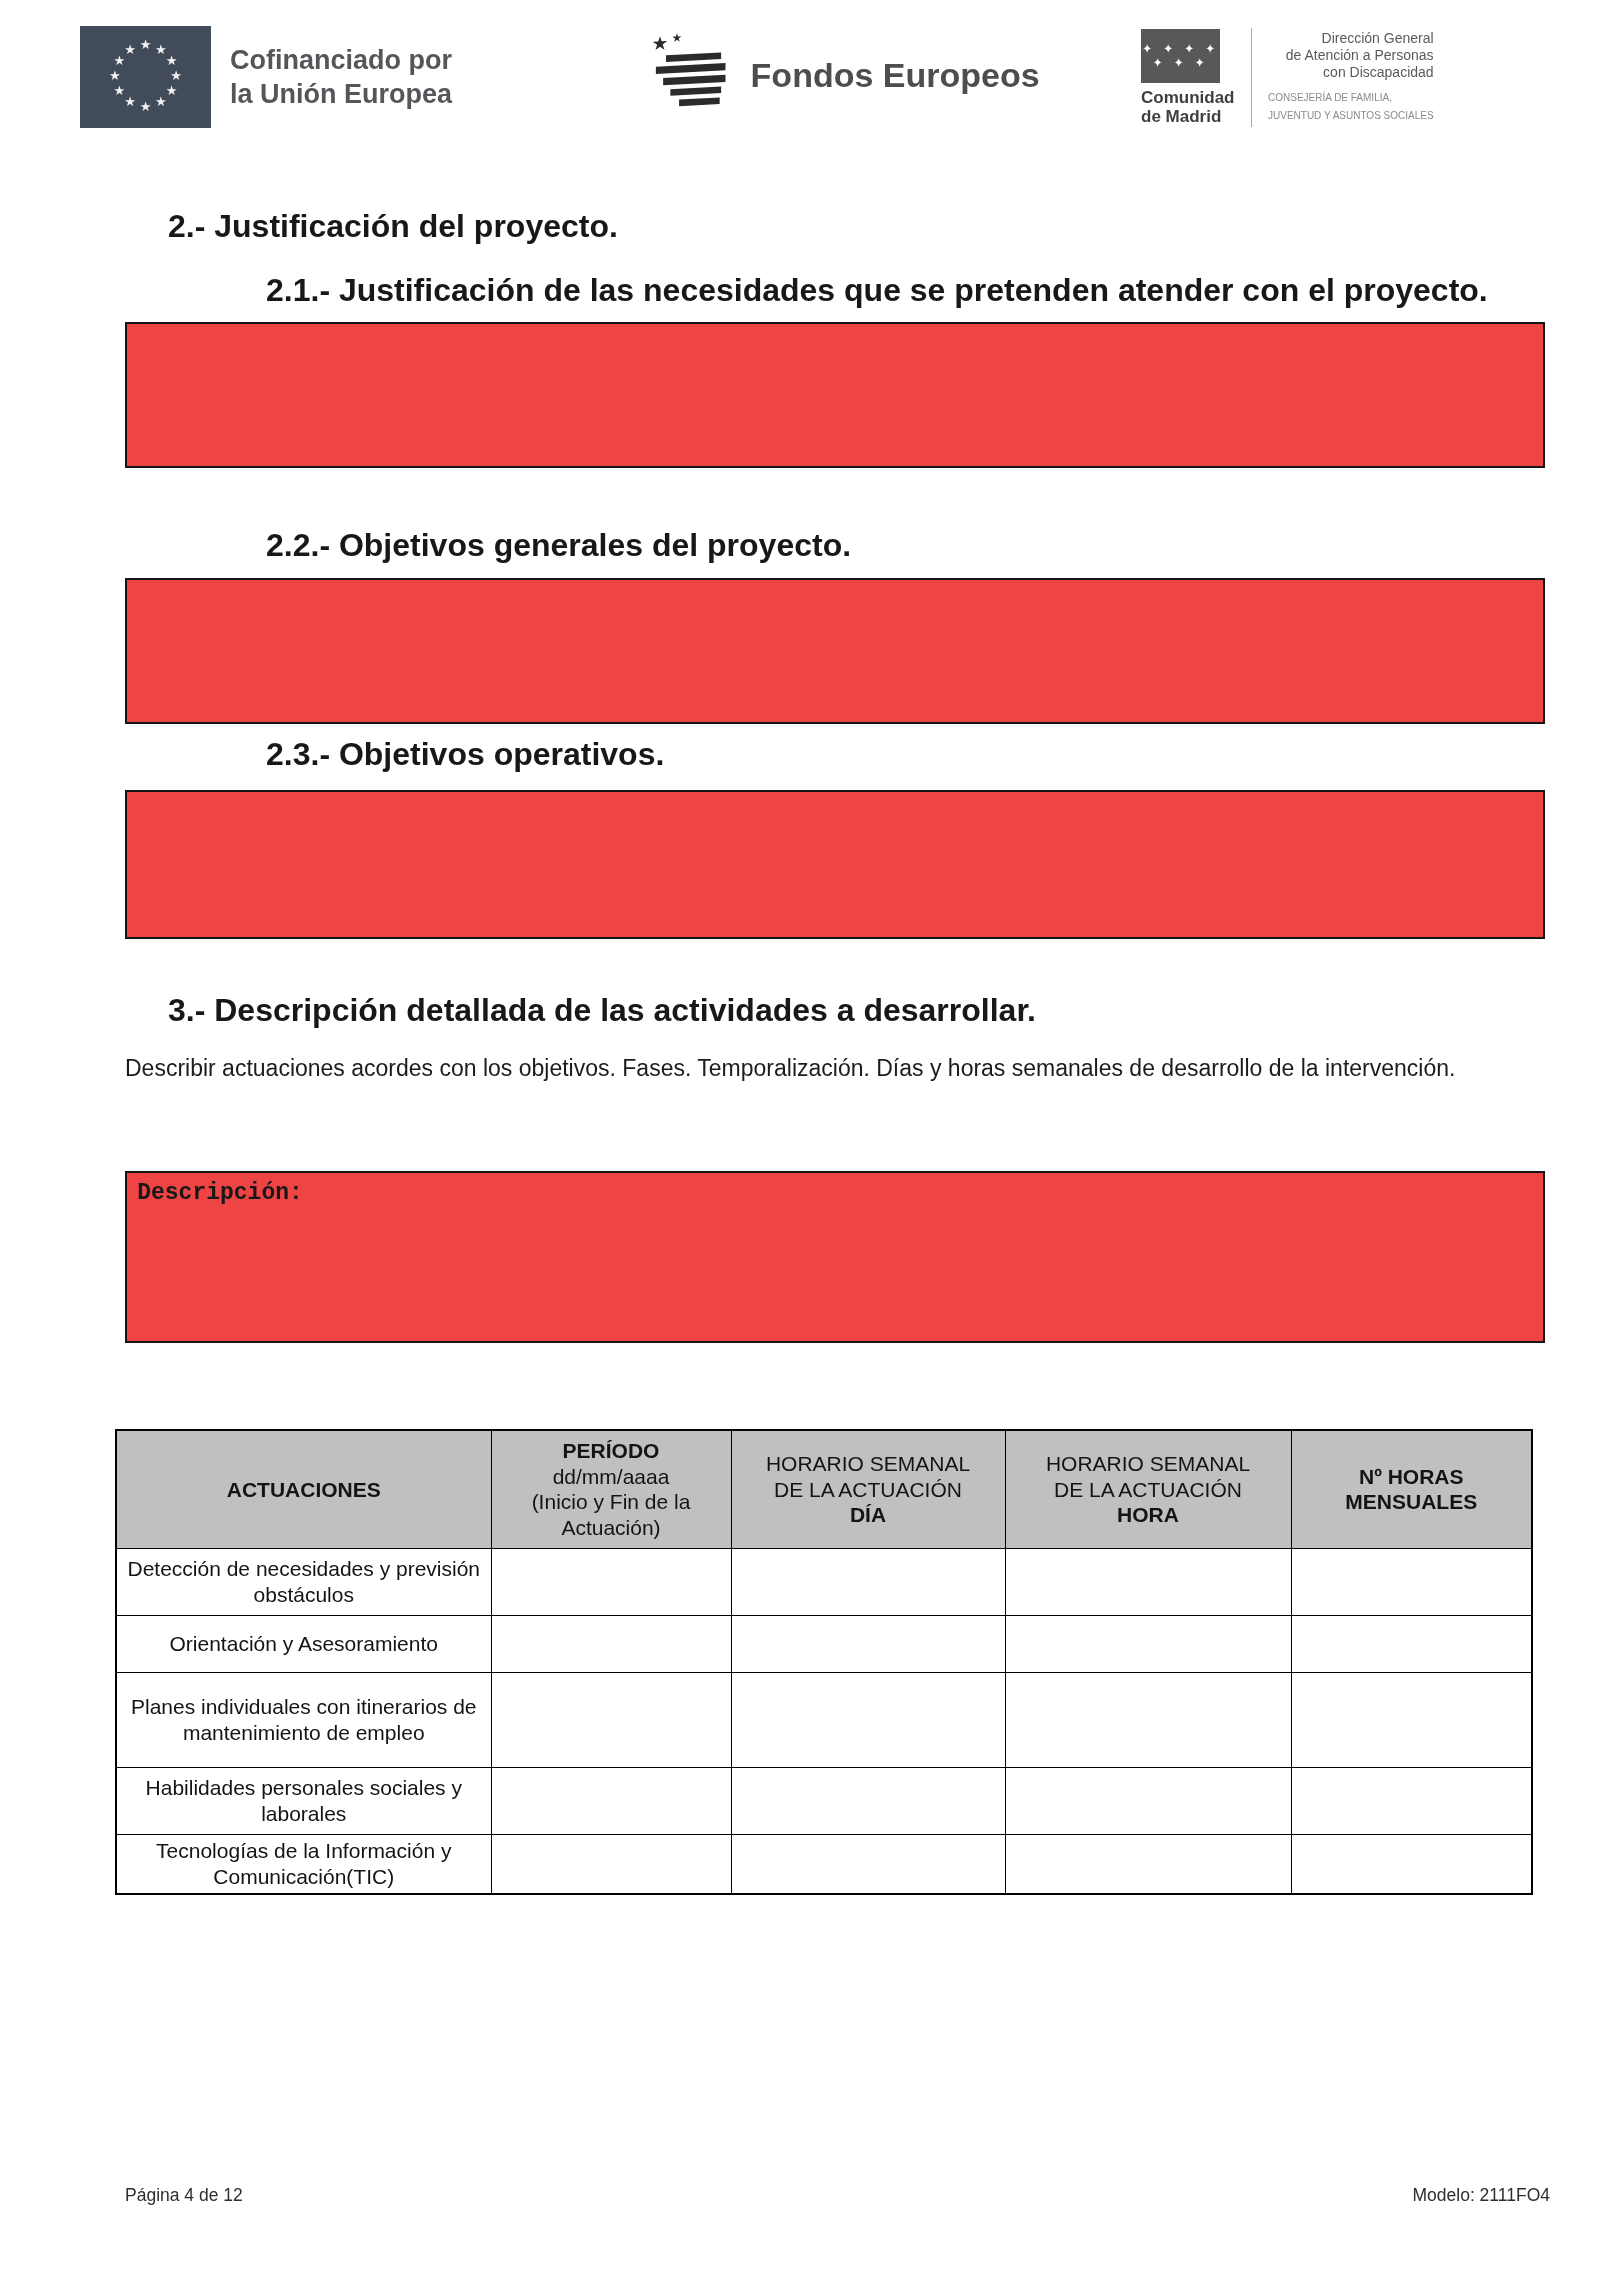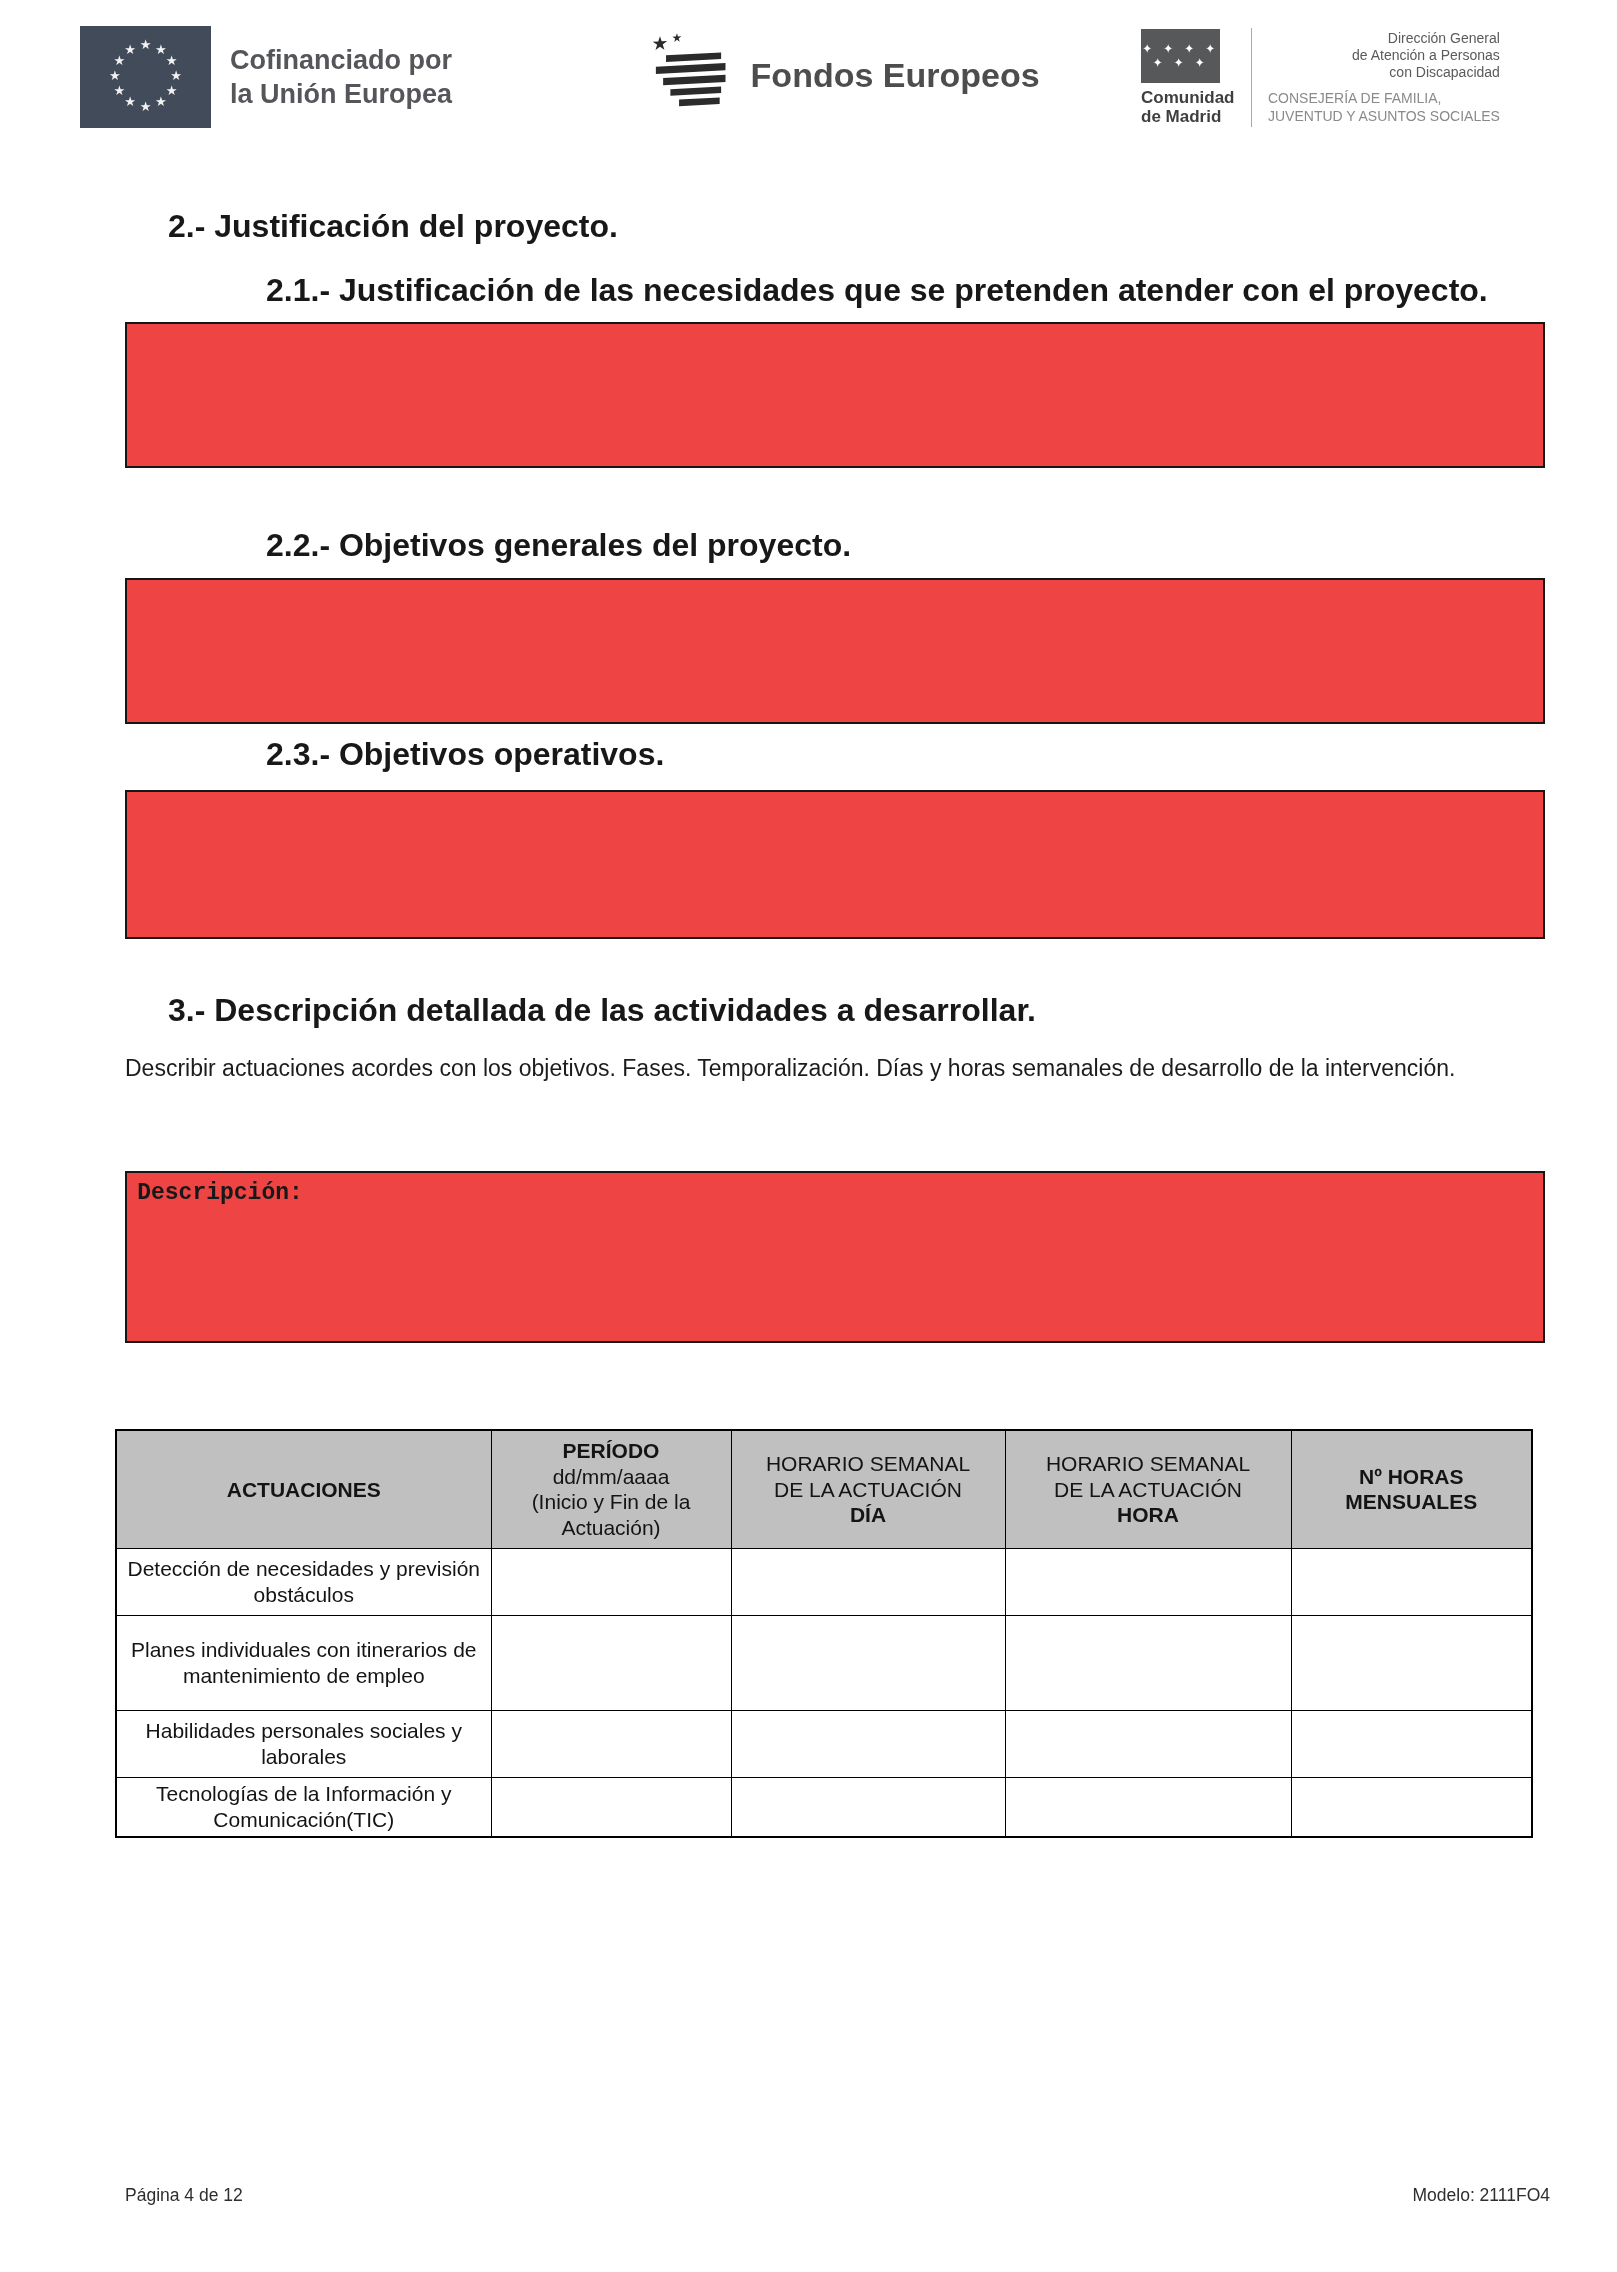--- a/index.html
+++ b/index.html
@@ -46,21 +46,21 @@
     color: #ffffff;
   }
   .madrid-flag .stars-row { font-size: 12.4px; line-height: 14px; letter-spacing: 3.6px; }
   .madrid-brand {
     font-weight: bold; font-size: 17px; line-height: 19px; color: #3f3f3f;
     margin-top: 4.4px; white-space: nowrap;
   }
   .madrid-divider { width: 1.5px; height: 99px; background: #a9a9a9; margin: 0 16px; }
   .madrid-dept { display: flex; flex-direction: column; justify-content: center; }
   .dept-small { font-size: 14px; line-height: 17px; color: #5a5a5a; text-align: right; }
-  .dept-caps  { font-size: 14px; line-height: 18px; color: #8a8a8a; }
+  .dept-caps  { font-size: 10px; line-height: 18px; color: #8a8a8a; }
   .dept-gap { height: 7.3px; }
 
   
   .h-section { font-weight: bold; font-size: 32px; color: #181818; white-space: nowrap; margin-left: 43px; }
   .para { font-size: 23px; line-height: 51px; color: #1c1c1c; }
 
   .field-box {
     border: 2.9px solid #161616;
     background: #ef4444;
     box-sizing: border-box;
@@ -220,20 +220,27 @@
         </th>
       </tr>
 
       <tr style="height:67px">
         <td class="cell-label">Detección de necesidades y previsión obstáculos</td>
         <td></td>
         <td></td>
         <td></td>
         <td></td>
       </tr>
+      <tr style="height:57px">
+        <td class="cell-label">Orientación y Asesoramiento</td>
+        <td></td>
+        <td></td>
+        <td></td>
+        <td></td>
+      </tr>
       <tr style="height:95px">
         <td class="cell-label">Planes individuales con itinerarios de mantenimiento de empleo</td>
         <td></td>
         <td></td>
         <td></td>
         <td></td>
       </tr>
       <tr style="height:67px">
         <td class="cell-label">Habilidades personales sociales y laborales</td>
         <td></td>

